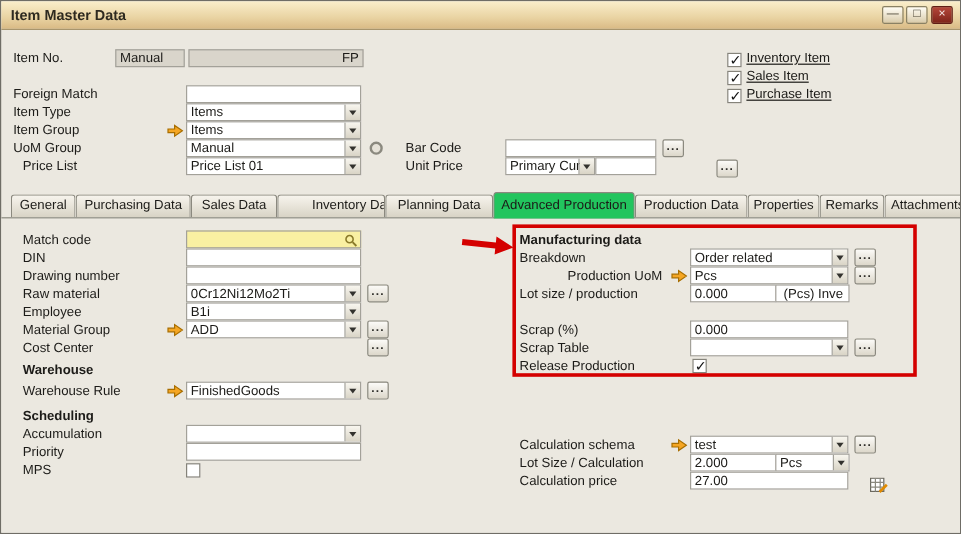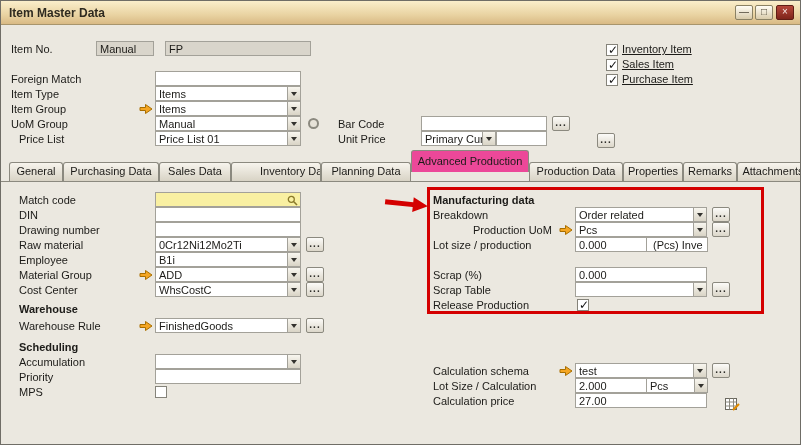--- a/index.html
+++ b/index.html
@@ -45,21 +45,21 @@
     font-weight:bold;font-size:10px;letter-spacing:1px;color:#2f2e2a;
   }
   .cb{position:absolute;width:12px;height:12px;background:#fff;border:1px solid #85837a;}
   .cb.checked::after{content:"\2713";position:absolute;left:1px;top:-2px;font-size:12px;font-weight:bold;color:#101010;}
   .circle-icon{position:absolute;width:11px;height:11px;border:2px solid #8b897f;border-radius:50%;background:#e6e2d8;}
   .tab{
     position:absolute;top:161px;height:19px;background:linear-gradient(#f7f4ed,#d8d3c5);
     border:1px solid #8b897f;border-bottom:none;border-radius:3px 3px 0 0;
     text-align:center;line-height:17px;white-space:nowrap;overflow:hidden;z-index:2;cursor:default;
   }
-  .tab.active{top:149px;height:22px;background:#ec4899;z-index:4;line-height:20px;}
+  .tab.active{top:159px;height:22px;background:#22c55e;z-index:4;line-height:20px;}
   .content-bg{position:absolute;left:0;top:180px;right:0;bottom:0;background:#ebe8e0;border-top:1px solid #8b897f;z-index:1;}
   .z{z-index:3;}
   .red-box{position:absolute;left:426px;top:186px;width:337px;height:127px;border:3px solid #d40000;z-index:6;pointer-events:none;}
   .red-arrow{position:absolute;left:383px;top:193px;z-index:6;pointer-events:none;transform:rotate(6deg);}
   .larrow{position:absolute;width:14px;height:12px;z-index:3;}
   .mag{position:absolute;right:2px;top:2px;}
   .calcicon{position:absolute;z-index:3;}
   .v{display:inline;}
 </style>
 </head>
@@ -69,21 +69,21 @@
 
   <div class="titlebar">
     <span class="title">Item Master Data</span>
     <span class="winbtn" style="right:47px;">—</span>
     <span class="winbtn" style="right:27px;">□</span>
     <span class="winbtn close" style="right:6px;">×</span>
   </div>
 
   <span class="lbl" style="left:10px;top:42px;">Item No.</span>
   <div class="fld gray" style="left:95px;top:40px;width:58px;">Manual</div>
-  <div class="fld gray" style="left:164px;top:40px;width:146px;">FP</div>
+  <div class="fld gray" style="left:156px;top:40px;width:146px;text-align:right;">FP</div>
 
   <span class="cb checked" style="left:605px;top:43px;"></span>
   <span class="lbl ul" style="left:621px;top:42px;">Inventory Item</span>
   <span class="cb checked" style="left:605px;top:58px;"></span>
   <span class="lbl ul" style="left:621px;top:57px;">Sales Item</span>
   <span class="cb checked" style="left:605px;top:73px;"></span>
   <span class="lbl ul" style="left:621px;top:72px;">Purchase Item</span>
 
   <span class="lbl" style="left:10px;top:72px;">Foreign Match</span>
   <div class="fld" style="left:154px;top:70px;width:146px;"></div>
@@ -176,24 +176,20 @@
         <path d="M1 4.5 H6.5 V1.5 L13 6 6.5 10.5 V7.5 H1 Z" fill="#f5a623" stroke="#a86e00" stroke-width="1"></path>
       </svg>
   </span>
   <div class="fld dd z" style="left:154px;top:266px;width:146px;">
     <span class="v">ADD</span>
     <span class="ddbtn"></span>
   </div>
   <span class="dots z" style="left:305px;top:266px;">...</span>
 
   <span class="lbl z" style="left:18px;top:283px;">Cost Center</span>
-  <div class="fld dd z" style="left:154px;top:281px;width:146px;">
-    <span class="v">WhsCostC</span>
-    <span class="ddbtn"></span>
-  </div>
   <span class="dots z" style="left:305px;top:281px;">...</span>
 
   <span class="lbl bold z" style="left:18px;top:302px;">Warehouse</span>
 
   <span class="lbl z" style="left:18px;top:319px;">Warehouse Rule</span>
   <span class="larrow" style="left:138px;top:319px;">
     <svg width="14" height="12" viewBox="0 0 14 12">
         <path d="M1 4.5 H6.5 V1.5 L13 6 6.5 10.5 V7.5 H1 Z" fill="#f5a623" stroke="#a86e00" stroke-width="1"></path>
       </svg>
   </span>

